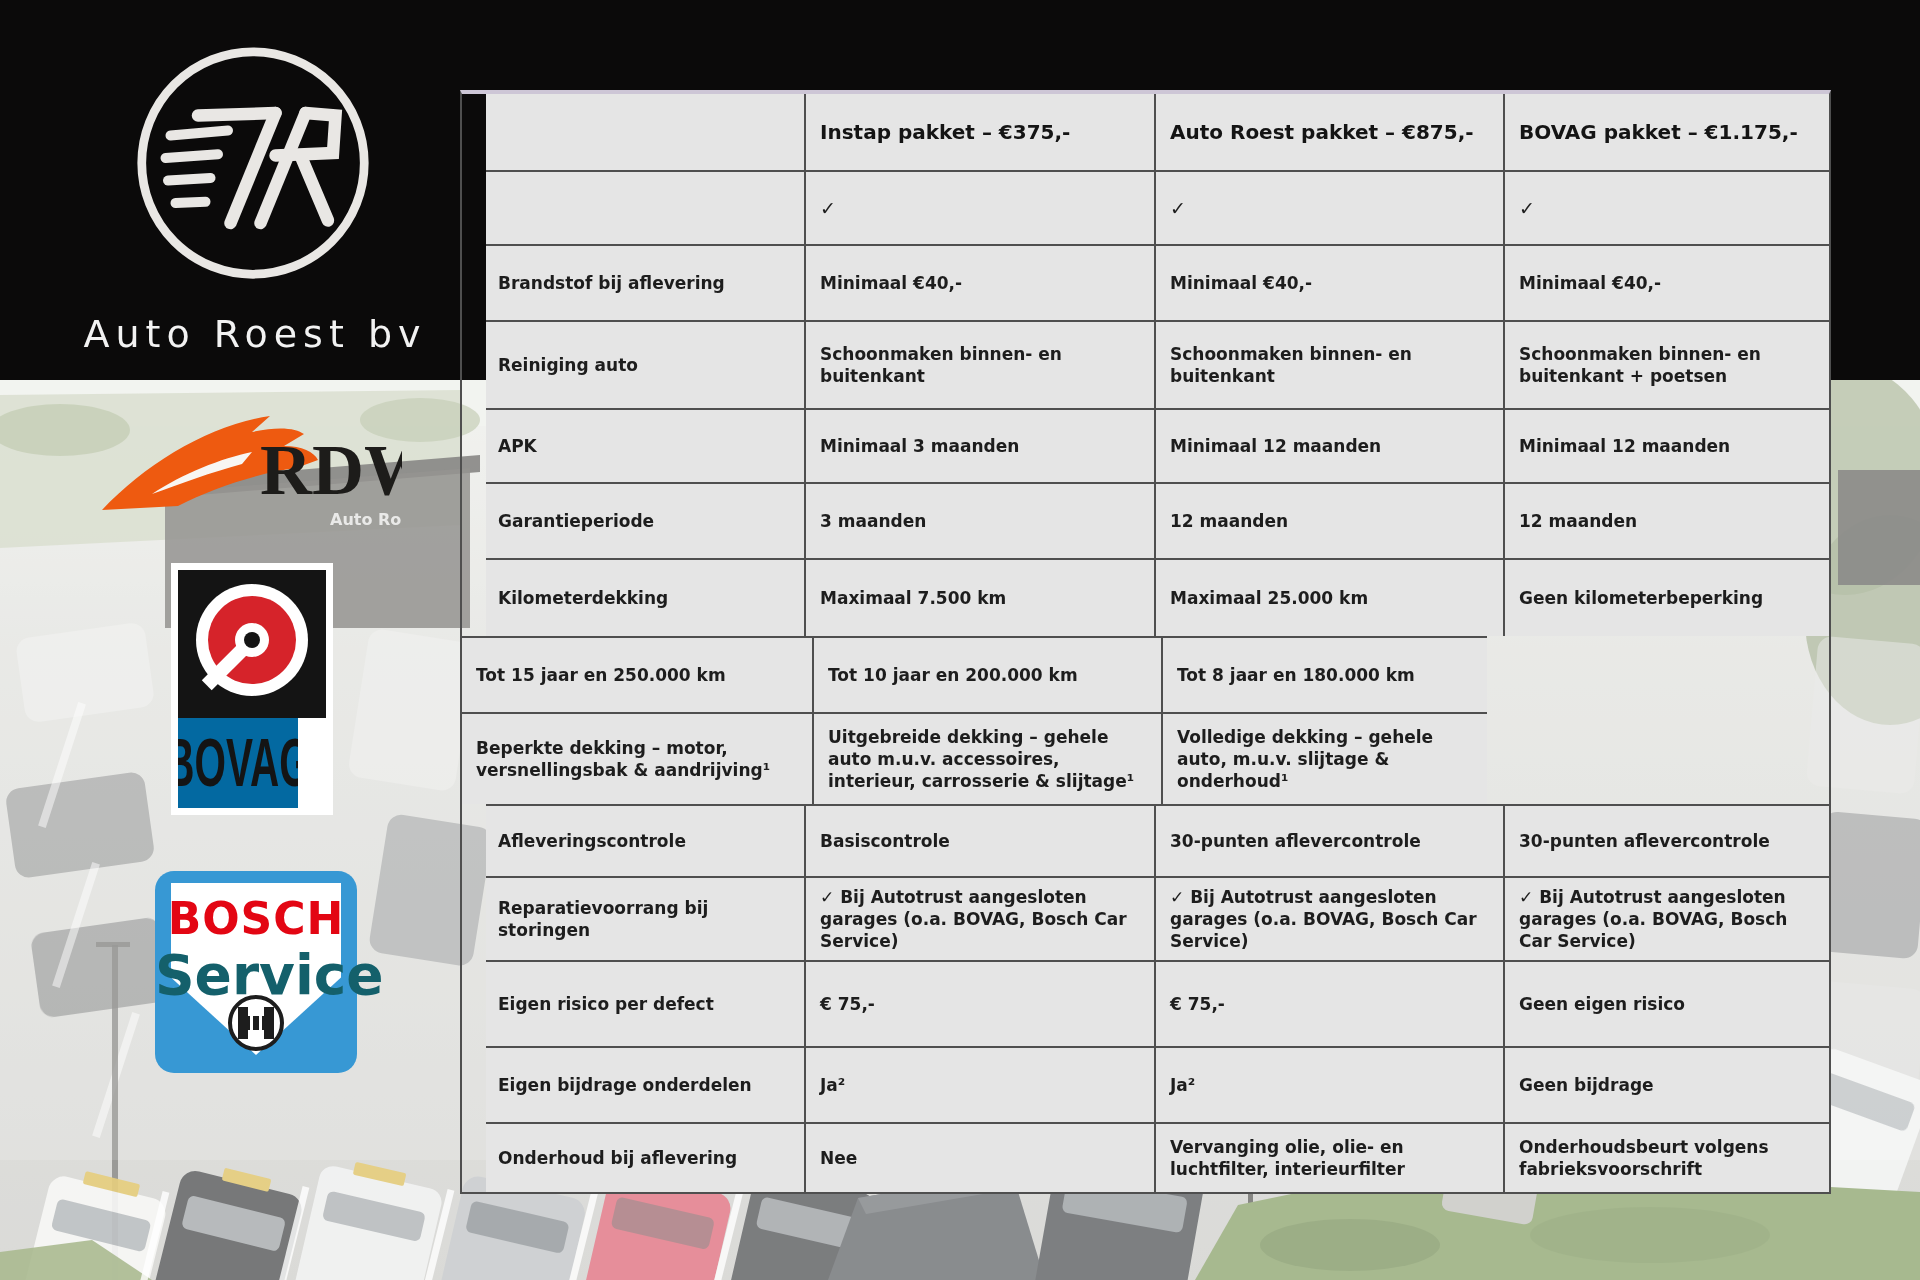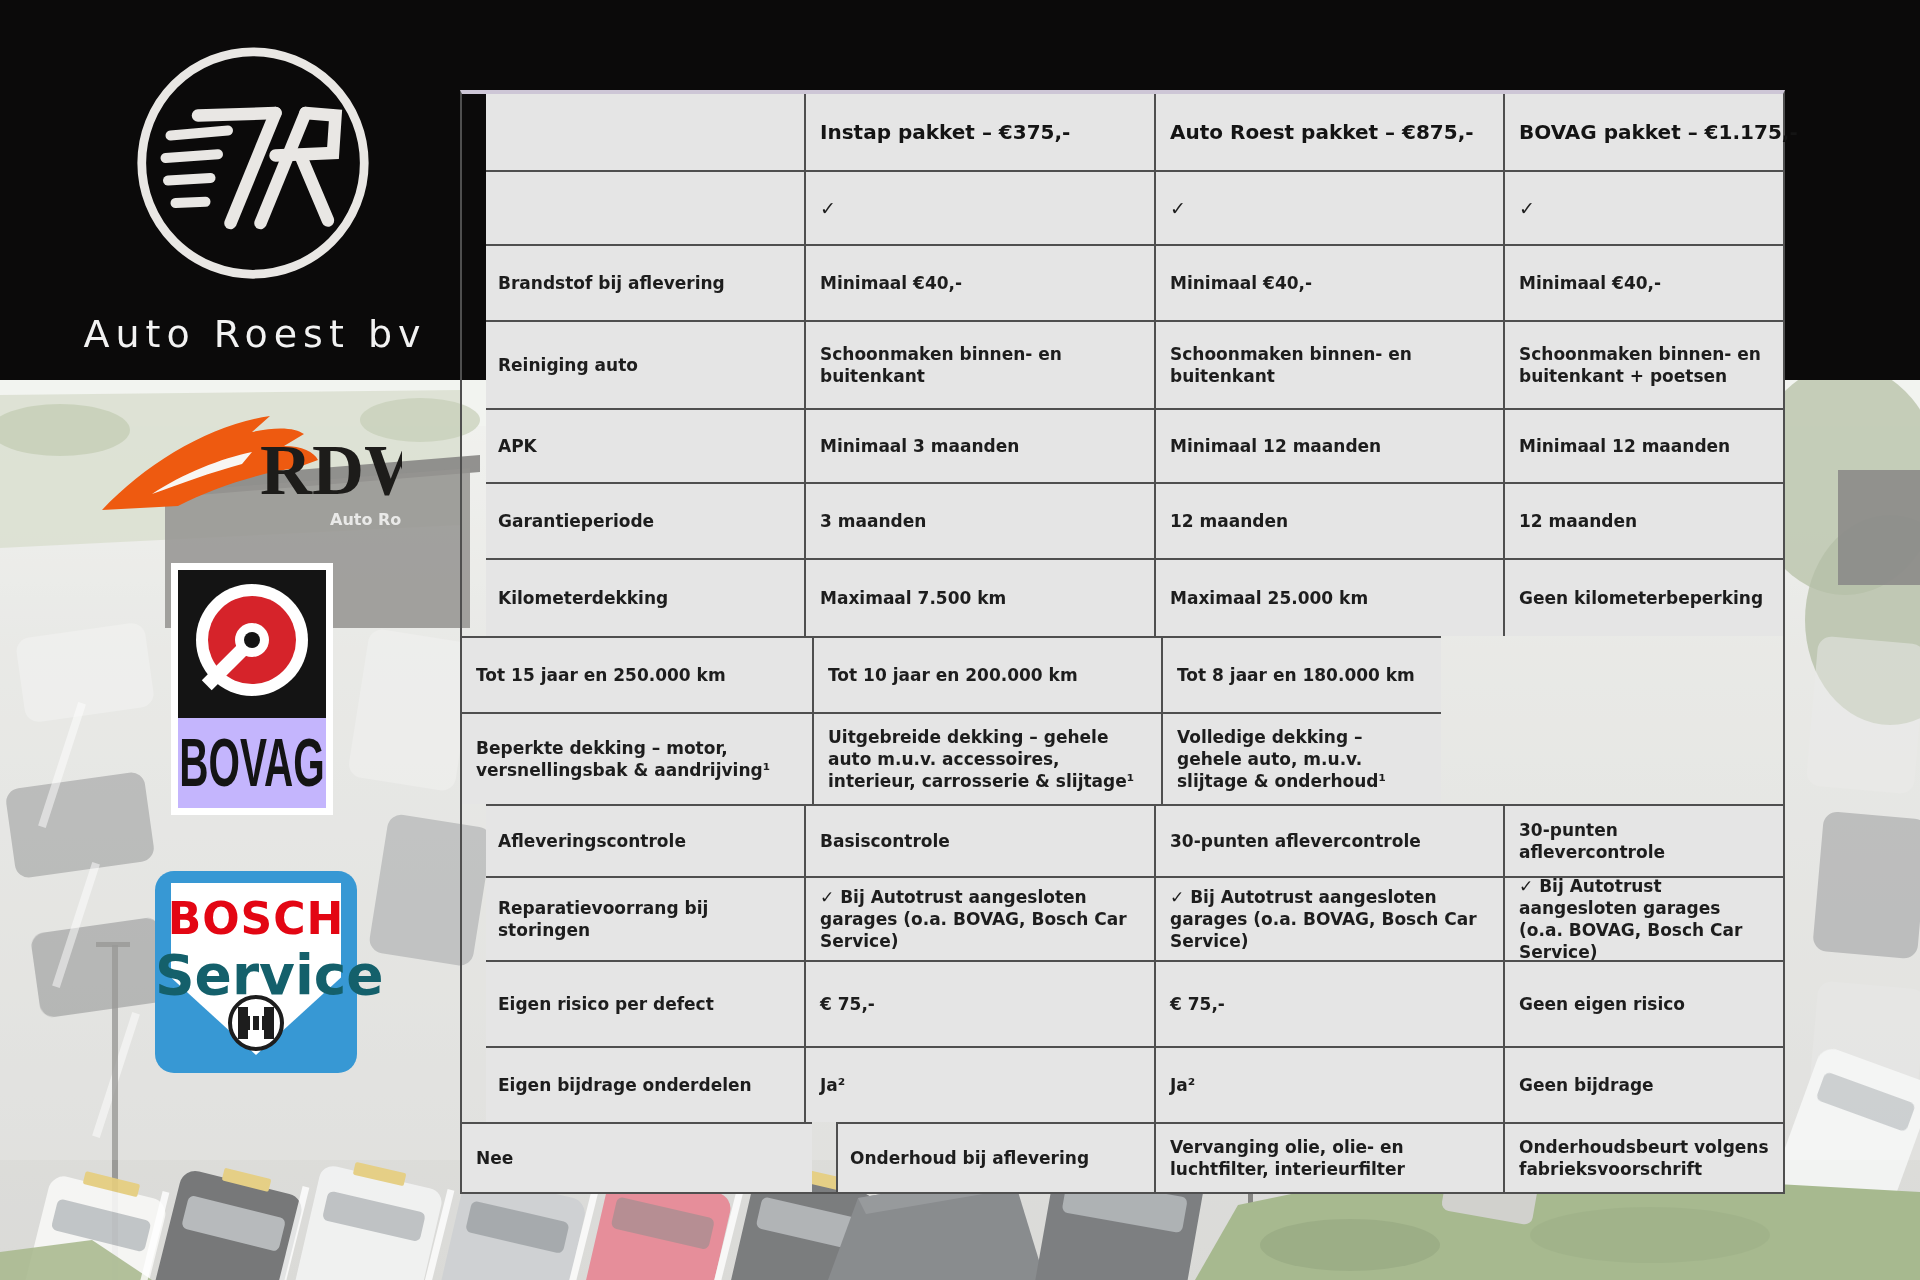--- a/index.html
+++ b/index.html
@@ -23,21 +23,21 @@
     letter-spacing:6px;white-space:nowrap;
   }
   
   .rdw-logo{position:absolute;left:92px;top:402px;z-index:3;}
   .bovag-logo{
     position:absolute;left:171px;top:563px;width:162px;height:252px;z-index:3;
     background:#fff;box-sizing:border-box;padding:7px;
   }
   .bovag-top{position:relative;width:148px;height:148px;background:#141414;}
   .bovag-bottom{
-    width:148px;height:90px;background:#c4b5fd;display:flex;
+    width:120px;height:90px;background:#0369a1;display:flex;
     align-items:center;justify-content:center;overflow:hidden;text-align:right;
   }
   .bovag-word{
     font-family:"Liberation Sans",sans-serif;font-weight:bold;color:#141414;
     font-size:44px;letter-spacing:0px;transform:scaleY(1.55) scaleX(0.92);
     transform-origin:center;
   }
   .bosch-logo{
     position:absolute;left:155px;top:871px;width:202px;height:202px;z-index:3;
     background:#3798d4;
@@ -68,21 +68,21 @@
     background:#e5e5e5;box-sizing:border-box;
     border-left:2px solid #4f4f4f;border-top:2px solid #4f4f4f;
     display:flex;align-items:center;
     color:#1d1d1d;font-weight:bold;line-height:1.3;
   }
   .t-row:first-child .t-cell{border-top:none;}
   .t-cell:first-child{border-left:none;}
   .c0{width:318px;padding:0 8px 0 12px;font-size:17px;margin-left:24px;}
   .c1{width:350px;padding:0 14px;font-size:17px;}
   .c2{width:349px;padding:0 14px;font-size:17px;}
-  .c3{width:280px;padding:0 14px;font-size:17px;}
+  .c3{width:326px;padding:0 14px;font-size:17px;}
   .hdr .t-cell{font-size:20px;color:#141414;white-space:nowrap;}
   .check-cell{font-size:19px;}
 </style>
 </head>
 <body>
 
 <svg class="scene" width="1920" height="1280" viewBox="0 0 1920 1280">
   <defs>
     <linearGradient id="lotGrad" x1="0" y1="0" x2="0" y2="1">
       <stop offset="0" stop-color="#e8e9e4"></stop>
@@ -330,18 +330,18 @@
     <div class="t-cell c2">€ 75,-</div>
     <div class="t-cell c3">Geen eigen risico</div>
   </div>
   <div class="t-row" style="height:76px">
     <div class="t-cell c0">Eigen bijdrage onderdelen</div>
     <div class="t-cell c1">Ja²</div>
     <div class="t-cell c2">Ja²</div>
     <div class="t-cell c3">Geen bijdrage</div>
   </div>
   <div class="t-row" style="height:70px">
+    <div class="t-cell c0">Onderhoud bij aflevering</div>
     <div class="t-cell c1">Nee</div>
-    <div class="t-cell c0">Onderhoud bij aflevering</div>
     <div class="t-cell c2">Vervanging olie, olie- en luchtfilter, interieurfilter</div>
     <div class="t-cell c3">Onderhoudsbeurt volgens fabrieksvoorschrift</div>
   </div>
 </div>
 
 </body></html>

